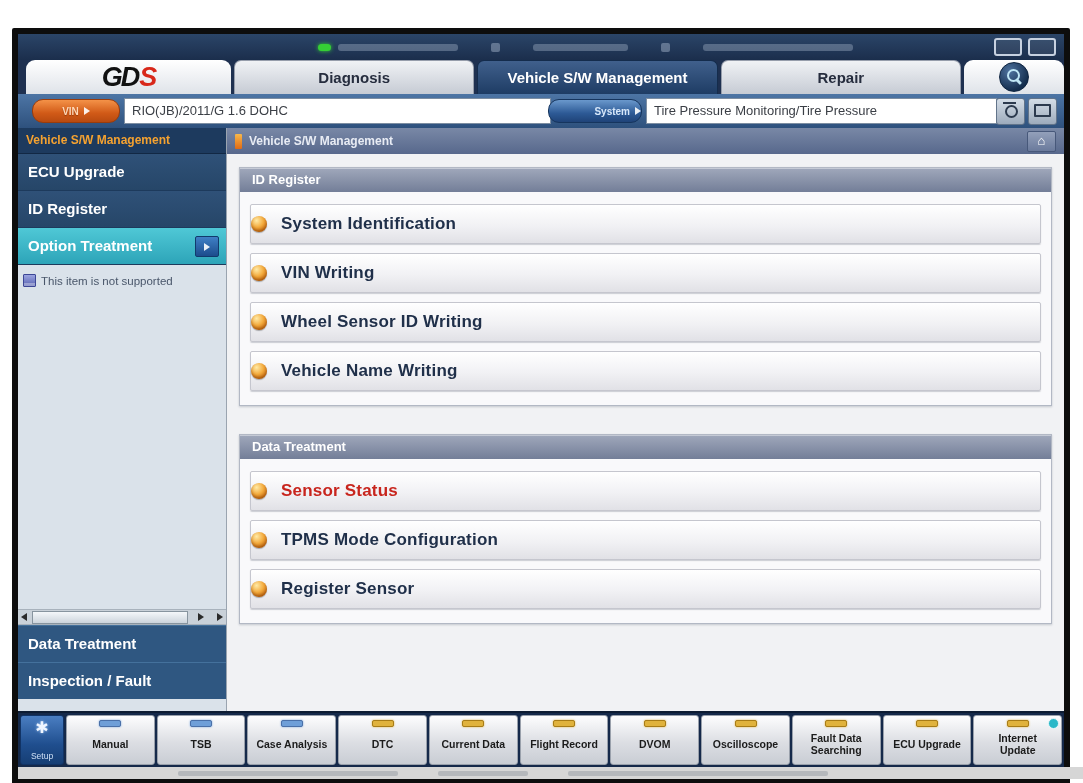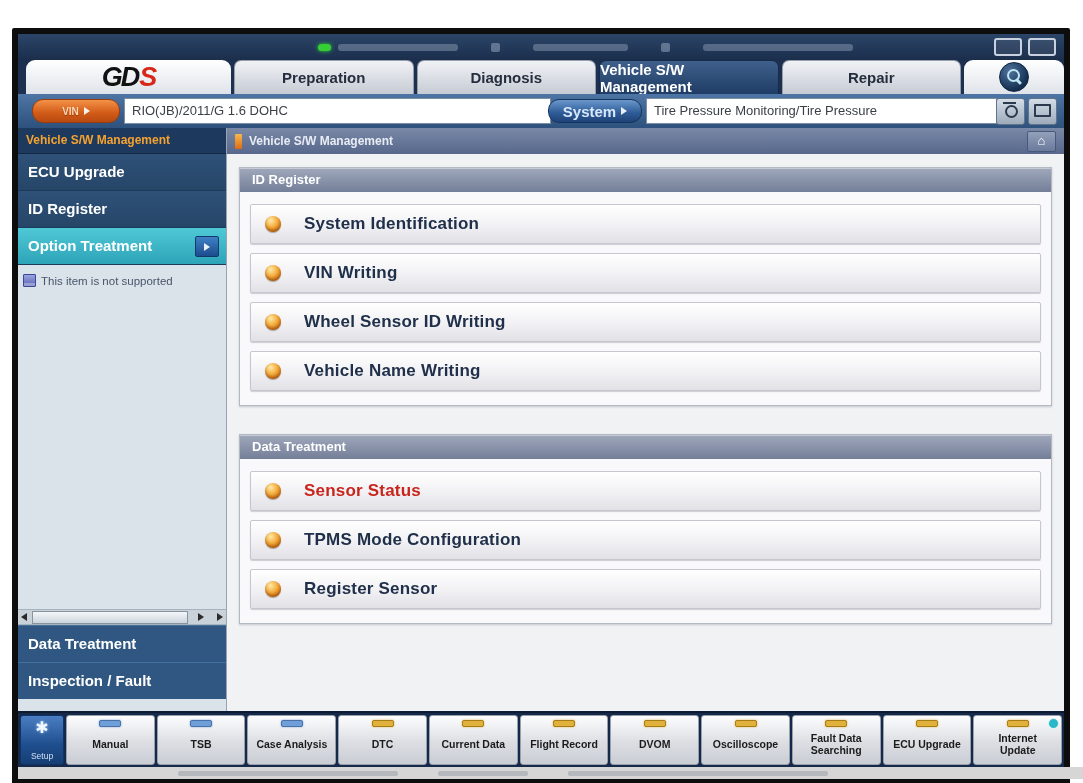--- a/index.html
+++ b/index.html
@@ -41,21 +41,21 @@
   .search-circle::after{content:"";position:absolute;left:17px;top:15px;width:3px;height:7px;
     background:#bfe6f5;transform:rotate(-45deg);border-radius:1px;}
   
   .vehbar{position:absolute;left:0;top:60px;width:100%;height:34px;
     background:linear-gradient(#4d75a5,#2e517d);}
   .pill-btn{position:absolute;height:22px;border-radius:11px;display:flex;align-items:center;
     justify-content:center;gap:5px;font-weight:bold;cursor:pointer;}
   .vin-btn{left:14px;top:5px;width:86px;background:linear-gradient(#f49248,#d15a17 60%,#b84a10);
     border:1px solid #9a3c0c;color:#ffd9b8;font-size:10px;text-shadow:0 1px 1px rgba(120,40,0,.6);}
   .sys-btn{left:530px;top:5px;width:92px;background:linear-gradient(#6a98cc,#2d5a96 60%,#1f4378);
-    border:1px solid #16355e;color:#d8e8fa;font-size:15px;}
+    border:1px solid #16355e;color:#d8e8fa;font-size:10px;justify-content:flex-end;}
   .tri-right{width:0;height:0;border-top:4px solid transparent;border-bottom:4px solid transparent;
     border-left:6px solid #ffffff;opacity:.9;}
   .field{position:absolute;top:4px;height:24px;background:#ffffff;border:1px solid #7d8ea2;
     font-size:13px;color:#3b3f46;line-height:24px;padding-left:7px;white-space:nowrap;overflow:hidden;}
   .veh-field{left:106px;width:418px;}
   .sys-field{left:628px;width:342px;}
   .mini-btn{position:absolute;top:4px;width:27px;height:25px;border-radius:3px;cursor:pointer;
     background:linear-gradient(#d4dde7,#9dabbc);border:1px solid #62748a;}
   .mini-btn.b1{left:978px;} .mini-btn.b2{left:1010px;}
   .icon-cam{position:relative;width:100%;height:100%;}
@@ -106,21 +106,21 @@
     border:1px solid #47587a;color:#fff;font-size:13px;line-height:17px;text-align:center;cursor:pointer;}
   .content-body{padding:13px 12px;}
   .section{border:1px solid #b2b8c4;background:#f9f9fb;box-shadow:0 1px 2px rgba(60,70,90,.25);
     margin-bottom:28px;}
   .section-header{height:24px;background:linear-gradient(#a0a8bb,#737e98);color:#ffffff;
     font-size:13px;font-weight:bold;line-height:24px;padding-left:12px;
     box-shadow:inset 0 1px 0 rgba(255,255,255,.4);white-space:nowrap;}
   .section-items{padding:12px 10px 14px;}
   .menu-item{height:38px;margin-bottom:9px;border:1px solid #c5c6ce;border-radius:2px;
     background:linear-gradient(#ffffff,#f1f1f4 55%,#e1e1e6);display:flex;align-items:center;
-    padding-left:14px;cursor:pointer;box-shadow:0 1px 1px rgba(120,125,140,.35);gap:9px;}
+    cursor:pointer;box-shadow:0 1px 1px rgba(120,125,140,.35);}
   .menu-item:last-child{margin-bottom:0;}
   .ball{width:16px;height:16px;border-radius:50%;flex:none;margin-right:14px;
     background:radial-gradient(circle at 35% 28%, #ffeaa6, #f4ab3d 45%, #ca6d12 80%, #a2520c);
     box-shadow:inset 0 -2px 3px rgba(130,60,0,.5), 0 1px 1px rgba(0,0,0,.3);}
   .menu-label{font-size:17px;font-weight:bold;color:#20304a;letter-spacing:.2px;white-space:nowrap;}
   .menu-label.red{color:#c8251d;}
   
   .toolbar{position:absolute;left:0;bottom:12px;width:100%;height:56px;background:#15294a;
     border-top:2px solid #0d1c33;display:flex;gap:2px;padding:2px;box-sizing:border-box;}
   .setup-btn{width:42px;flex:none;border-radius:3px;background:linear-gradient(#4a7ec2,#1f4e8e 60%,#163e74);
@@ -163,21 +163,20 @@
     <div class="winbtns">
       <span class="winbtn"></span>
       <span class="winbtn"></span>
     </div>
   </div>
 
   <div class="tabrow">
     <div class="logo-tab">
       <span class="logo-text"><span>GD</span><span class="red">S</span></span>
     </div>
-    <div class="tab">Preparation</div>
     <div class="tab">Diagnosis</div>
     <div class="tab selected">Vehicle S/W Management</div>
     <div class="tab">Repair</div>
     <div class="search-tab">
       <div class="search-circle"></div>
     </div>
   </div>
 
   <div class="vehbar">
     <div class="pill-btn vin-btn">

